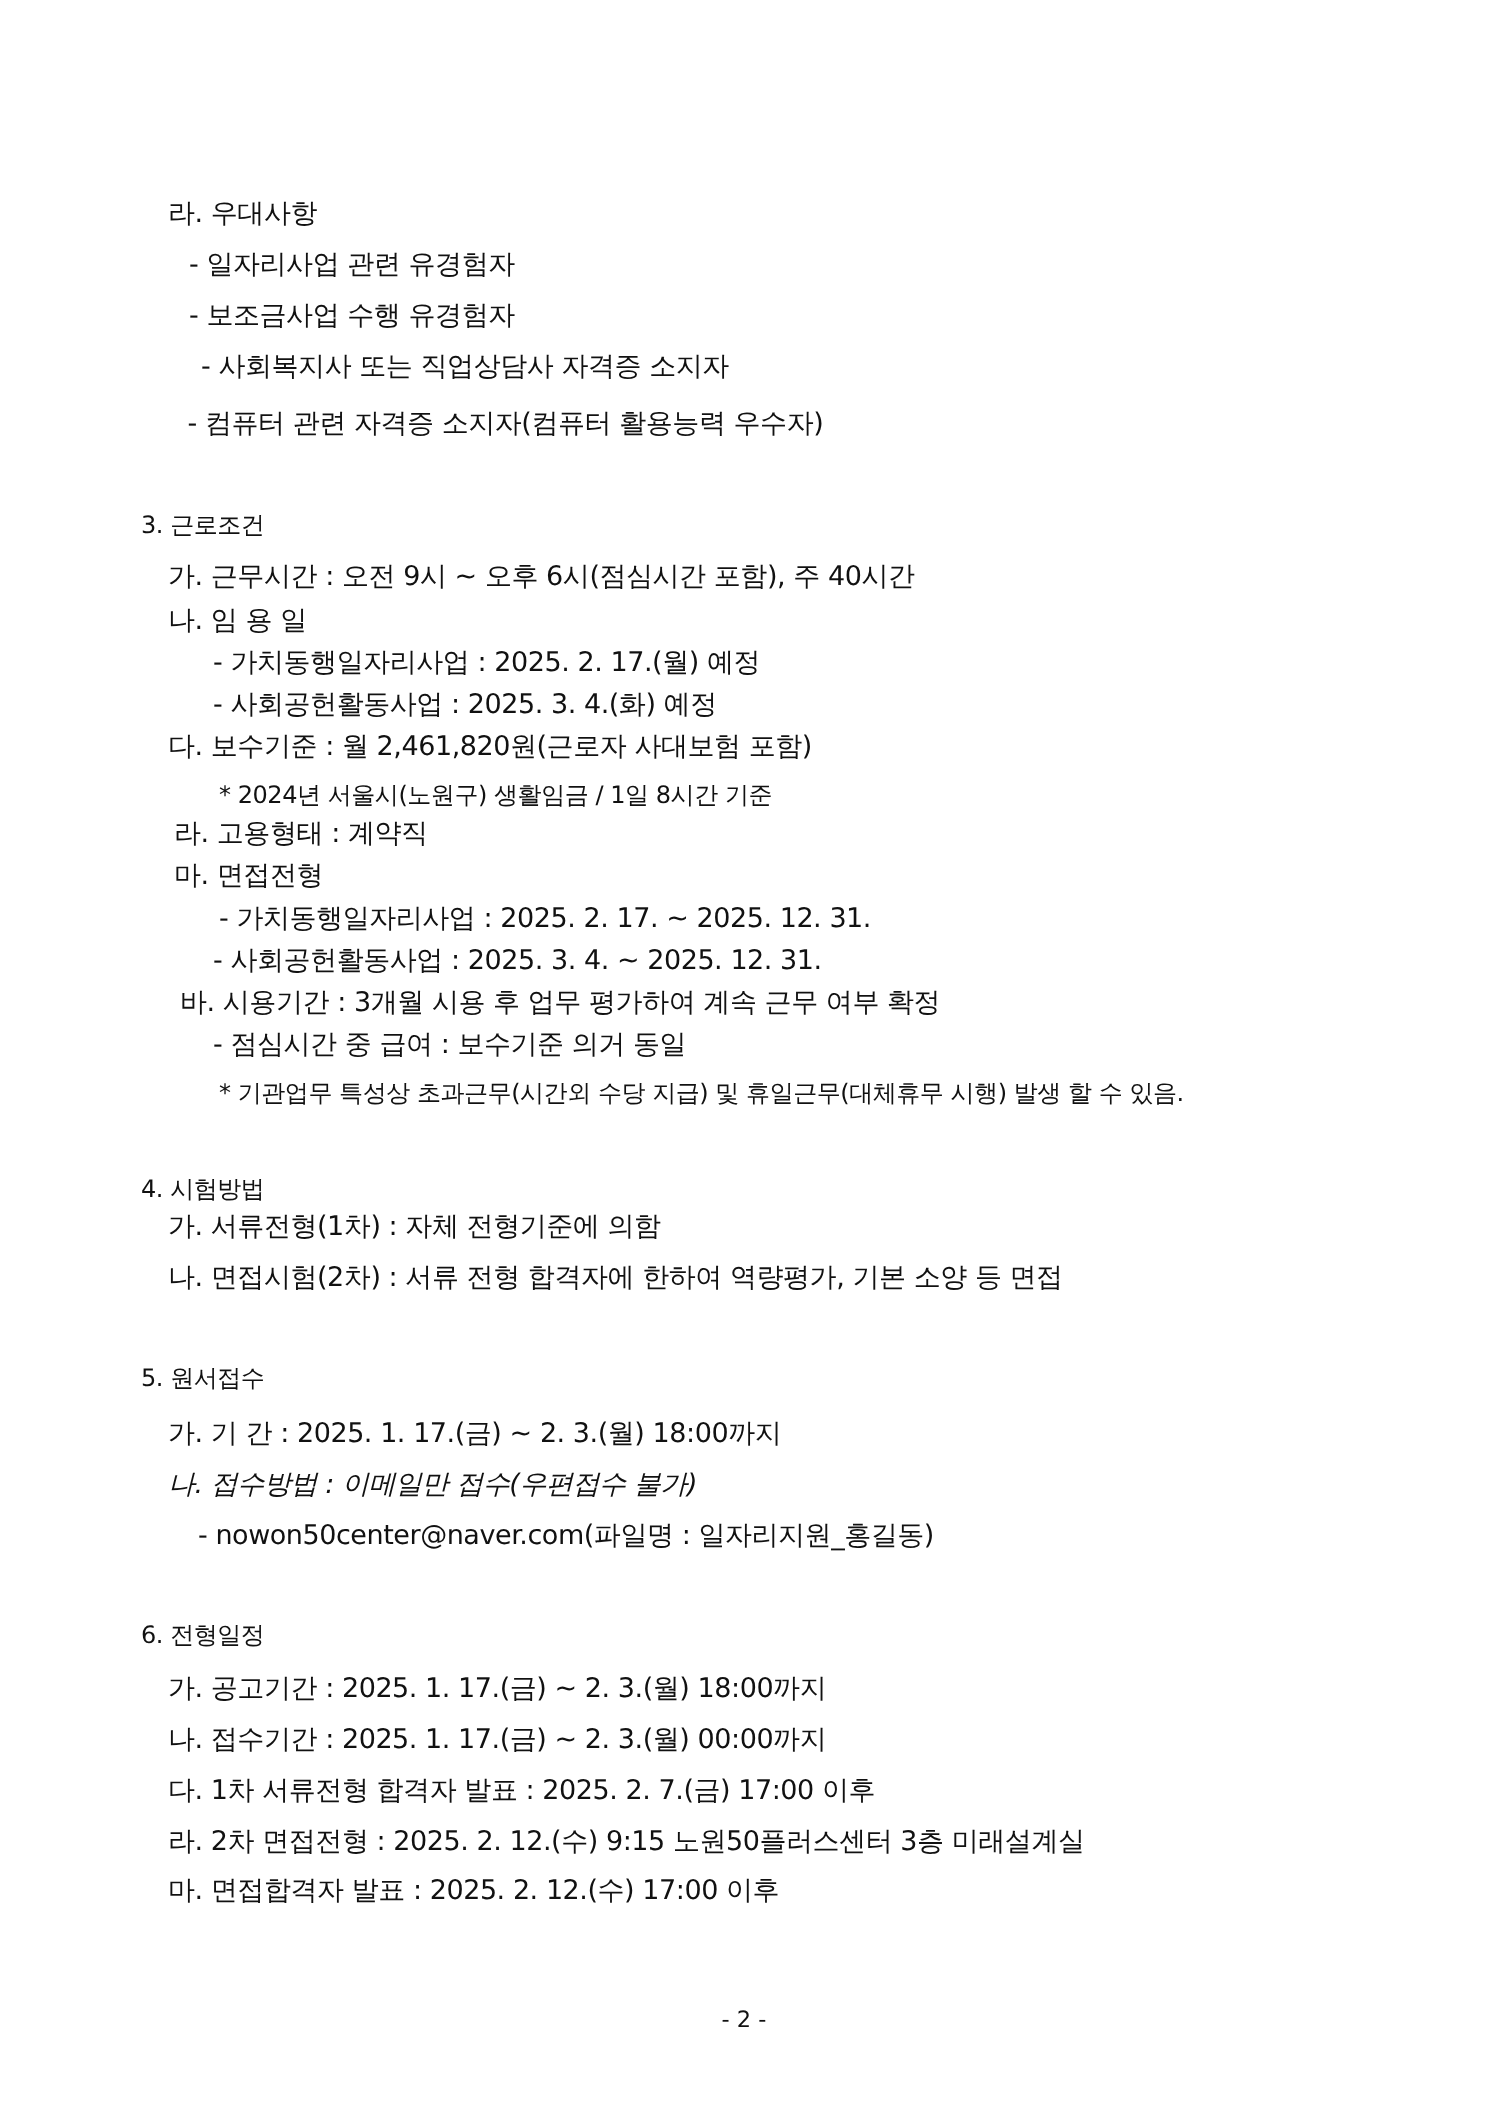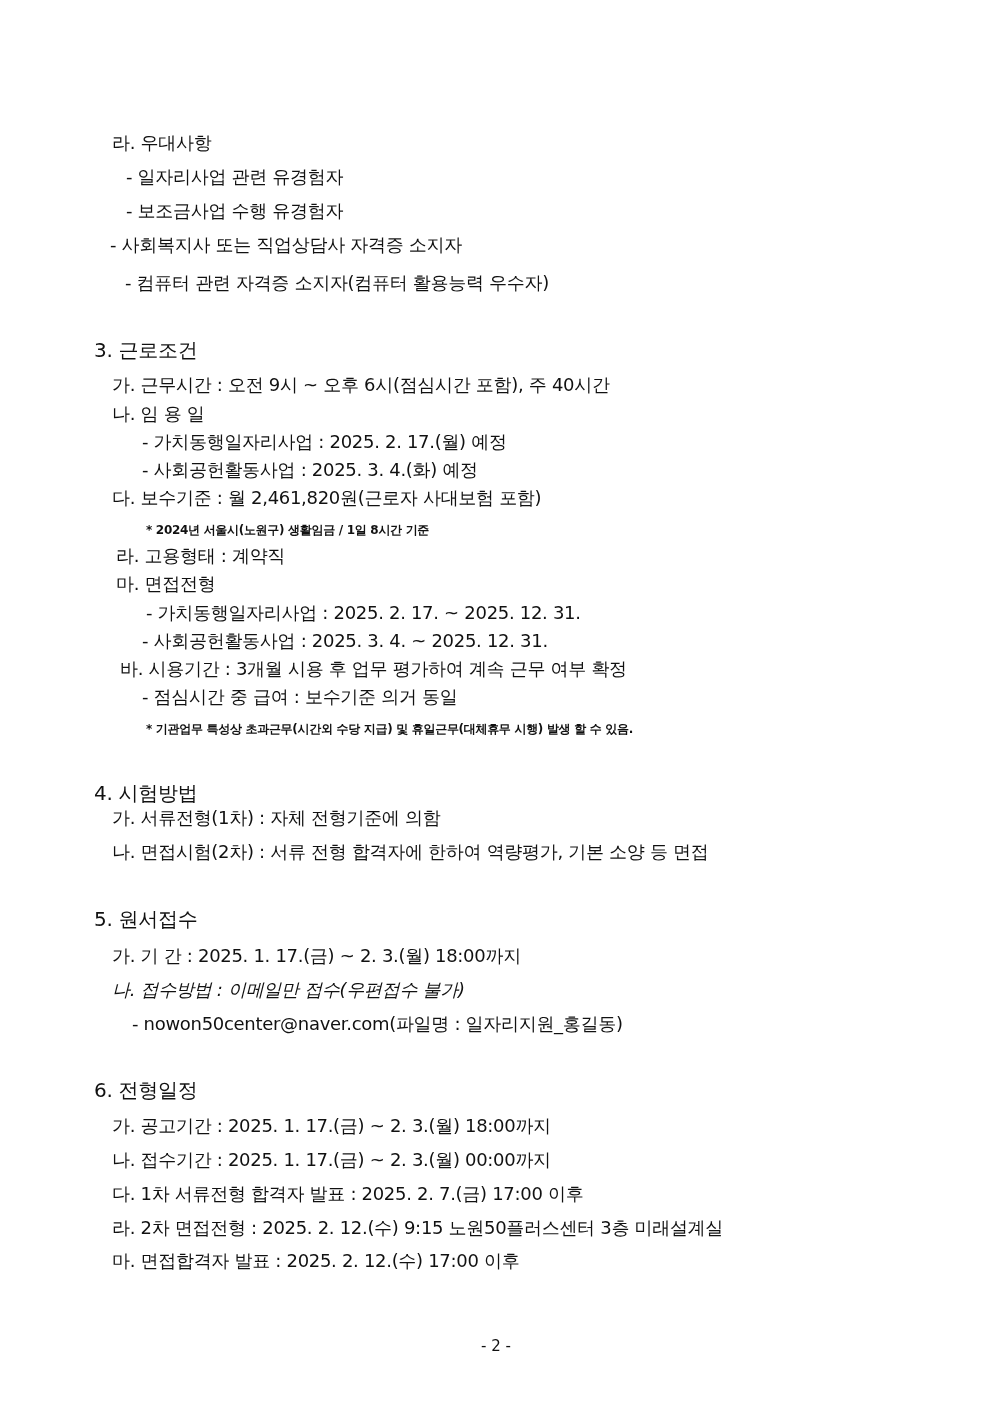--- a/index.html
+++ b/index.html
@@ -7,38 +7,38 @@
       width: 992px; height: 1403px; position: relative; overflow: hidden;
       font-family: "DejaVu Sans", "Liberation Sans", sans-serif;
       color: #111111;
     }
     .line {
       position: absolute; white-space: nowrap;
       font-size: 18px; line-height: 26px; letter-spacing: -0.3px;
     }
     .heading {
       position: absolute; white-space: nowrap;
-      font-size: 20px; line-height: 30px; letter-spacing: -0.3px;
+      font-size: 16px; line-height: 30px; letter-spacing: -0.3px;
     }
     .note {
       position: absolute; white-space: nowrap;
-      font-size: 12px; line-height: 20px; letter-spacing: -0.3px; font-weight: bold;
+      font-size: 16px; line-height: 20px; letter-spacing: -0.3px;
     }
     .pagenum {
       position: absolute; left: 0; width: 992px; text-align: center;
       top: 1336px; font-size: 15px; line-height: 20px;
     }
   </style>
 </head>
 <body>
 
 <div class="line" style="left:112px; top:130px;">라. 우대사항</div>
 <div class="line" style="left:126px; top:164px;">- 일자리사업 관련 유경험자</div>
 <div class="line" style="left:126px; top:198px;">- 보조금사업 수행 유경험자</div>
-<div class="line" style="left:110px; top:232px;text-align:center;">- 사회복지사 또는 직업상담사 자격증 소지자</div>
+<div class="line" style="left:134px; top:232px;text-align:center;">- 사회복지사 또는 직업상담사 자격증 소지자</div>
 <div class="line" style="left:125px; top:270px;">- 컴퓨터 관련 자격증 소지자(컴퓨터 활용능력 우수자)</div>
 
 <div class="heading" style="left:94px; top:335px;">3. 근로조건</div>
 <div class="line" style="left:112px; top:372px;">가. 근무시간 : 오전 9시 ~ 오후 6시(점심시간 포함), 주 40시간</div>
 <div class="line" style="left:112px; top:401px;">나. 임 용 일</div>
 <div class="line" style="left:142px; top:429px;">- 가치동행일자리사업 :  2025. 2. 17.(월) 예정</div>
 <div class="line" style="left:142px; top:457px;">- 사회공헌활동사업 : 2025. 3. 4.(화) 예정</div>
 <div class="line" style="left:112px; top:485px;">다. 보수기준 : 월 2,461,820원(근로자 사대보험 포함)</div>
 <div class="note" style="left:146px; top:520px;">* 2024년 서울시(노원구) 생활임금 / 1일 8시간 기준</div>
 <div class="line" style="left:116px; top:543px;">라. 고용형태 : 계약직</div>

